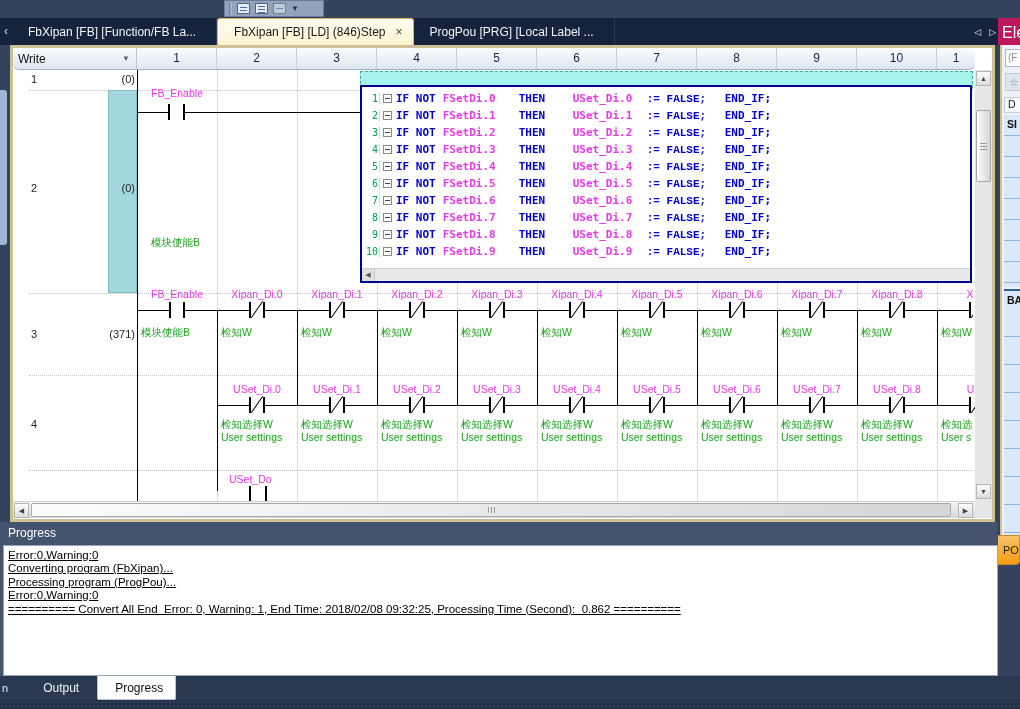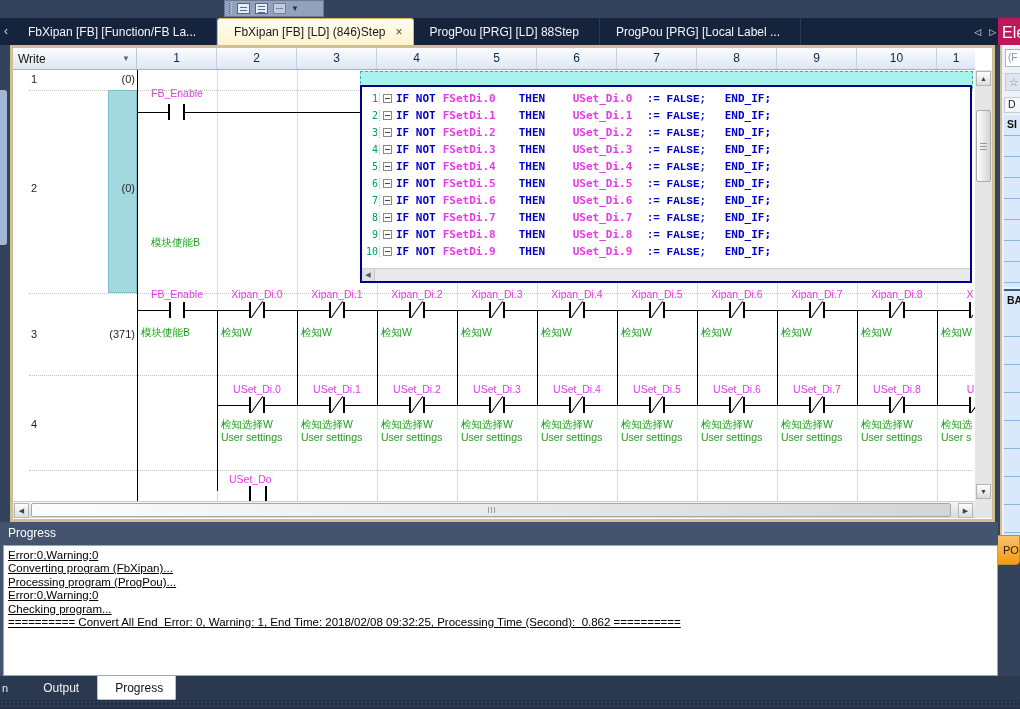--- a/index.html
+++ b/index.html
@@ -26,21 +26,21 @@
   .tab.active { background:linear-gradient(#fffdf2,#fdf3cf); color:#1a1a1a;
     border:1px solid #d8b765; border-bottom:none; border-radius:3px 3px 0 0; }
   .tab .close { margin-left:4px; color:#5a4a20; font-size:12px; }
   .tab-nav { margin-left:auto; display:flex; align-items:center; gap:8px; padding:0 8px; color:#e8eef6; font-size:9px; }
 
   
   #ladder-panel { left:10px; top:45px; width:985px; height:477px;
     border:3px solid #cfc093; background:#fff; overflow:hidden; }
   #ladder-inner { position:relative; width:979px; height:471px; }
   #ld-header { left:0; top:0; width:962px; height:22px;
-    background:linear-gradient(#fbfcfe,#dde7f1); border-bottom:1px solid #9fb2c6; display:flex; }
+    background:linear-gradient(#fbfcfe,#dde7f1); border-bottom:1px solid #9fb2c6; display:flex;border-radius:6px; }
   #write-cell { width:124px; display:flex; align-items:center; font-size:12px; color:#111;
     padding-left:5px; border-right:1px solid #b9c7d8; position:relative; }
   #write-cell .dd { position:absolute; right:6px; font-size:8px; color:#55657f; }
   .colhead { width:80px; text-align:center; font-size:12px; color:#10254a; line-height:21px;
     border-right:1px solid #c3d0de; }
   .colhead.partial { width:38px; overflow:hidden; border-right:none; }
 
   #ld-content { left:0; top:22px; width:962px; height:431px; overflow:hidden; background:#fff; }
   #col-grid { left:124px; top:0; width:836px; height:431px;
     background-image:repeating-linear-gradient(to right,#dcdcdc 0 1px,transparent 1px 80px); }
@@ -182,25 +182,20 @@
       <span>FbXipan [FB] [Function/FB La...</span>
       <span class="close"></span>
     </div>
 
     <div class="tab active">
       <span class="ico-holder ld"></span>
       <span>FbXipan [FB] [LD] (846)Step</span>
       <span class="close">×</span>
     </div>
 
-    <div class="tab">
-      <span class="ico-holder ld"></span>
-      <span>ProgPou [PRG] [LD] 88Step</span>
-      <span class="close"></span>
-    </div>
 
     <div class="tab">
       <span class="ico-holder grid"></span>
       <span>ProgPou [PRG] [Local Label ...</span>
       <span class="close"></span>
     </div>
 
   <div class="tab-nav">
     <span>◁</span>
     <span>▷</span>
@@ -623,21 +618,20 @@
 
       <div class="plog">Error:0,Warning:0</div>
 
       <div class="plog">Converting program (FbXipan)...</div>
 
 
       <div class="plog">Processing program (ProgPou)...</div>
 
       <div class="plog">Error:0,Warning:0</div>
 
-      <div class="plog">Checking program...</div>
 
 
       <div class="plog">========== Convert All End  Error: 0, Warning: 1, End Time: 2018/02/08 09:32:25, Processing Time (Second):  0.862 ==========</div>
 
   </div>
 </div>
 
 <div class="abs" id="bottom-bar">
   <span id="bottom-partial">n</span>
 

